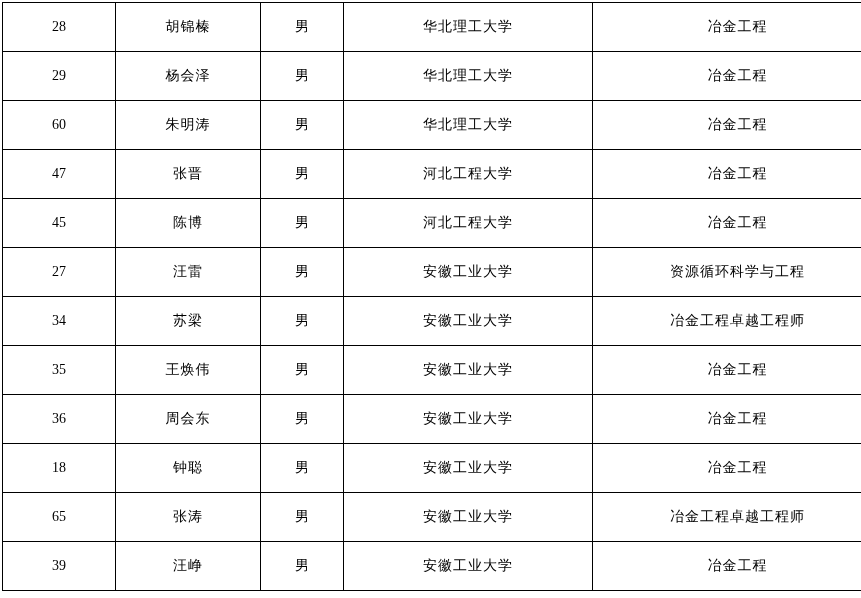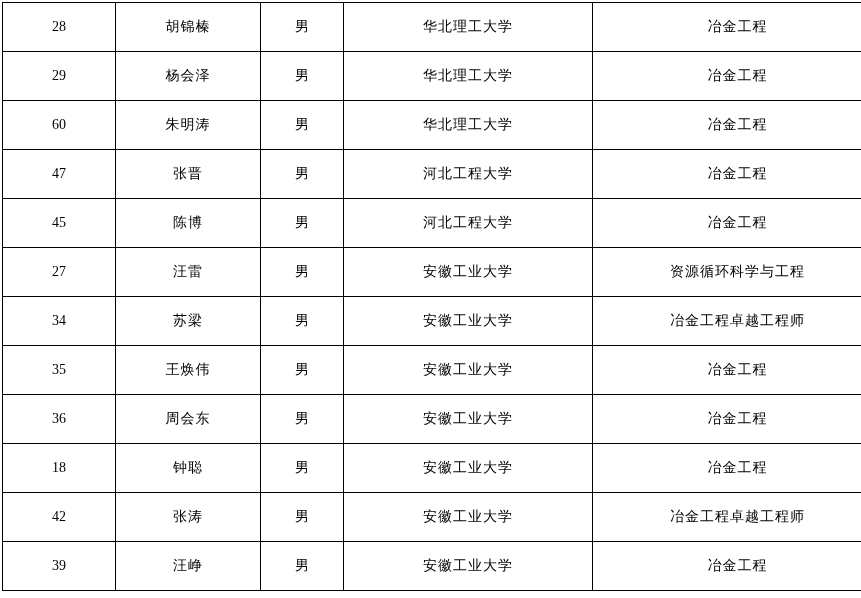--- a/index.html
+++ b/index.html
@@ -128,21 +128,21 @@
           <td class="col-major">冶金工程</td>
         </tr>
         <tr>
           <td class="col-index">18</td>
           <td class="col-name">钟聪</td>
           <td class="col-gender">男</td>
           <td class="col-school">安徽工业大学</td>
           <td class="col-major">冶金工程</td>
         </tr>
         <tr>
-          <td class="col-index">42</td>
+          <td class="col-index">65</td>
           <td class="col-name">张涛</td>
           <td class="col-gender">男</td>
           <td class="col-school">安徽工业大学</td>
           <td class="col-major">冶金工程卓越工程师</td>
         </tr>
         <tr>
           <td class="col-index">39</td>
           <td class="col-name">汪峥</td>
           <td class="col-gender">男</td>
           <td class="col-school">安徽工业大学</td>

